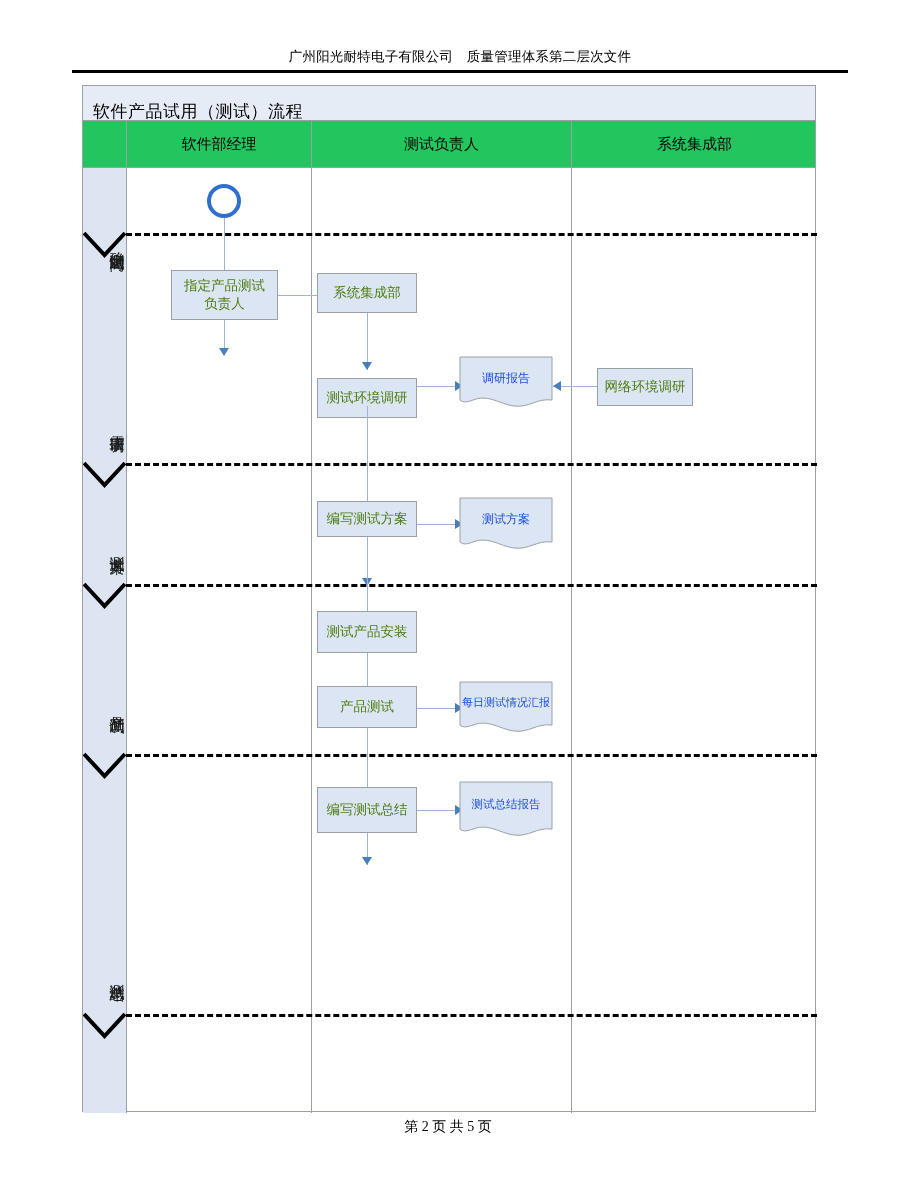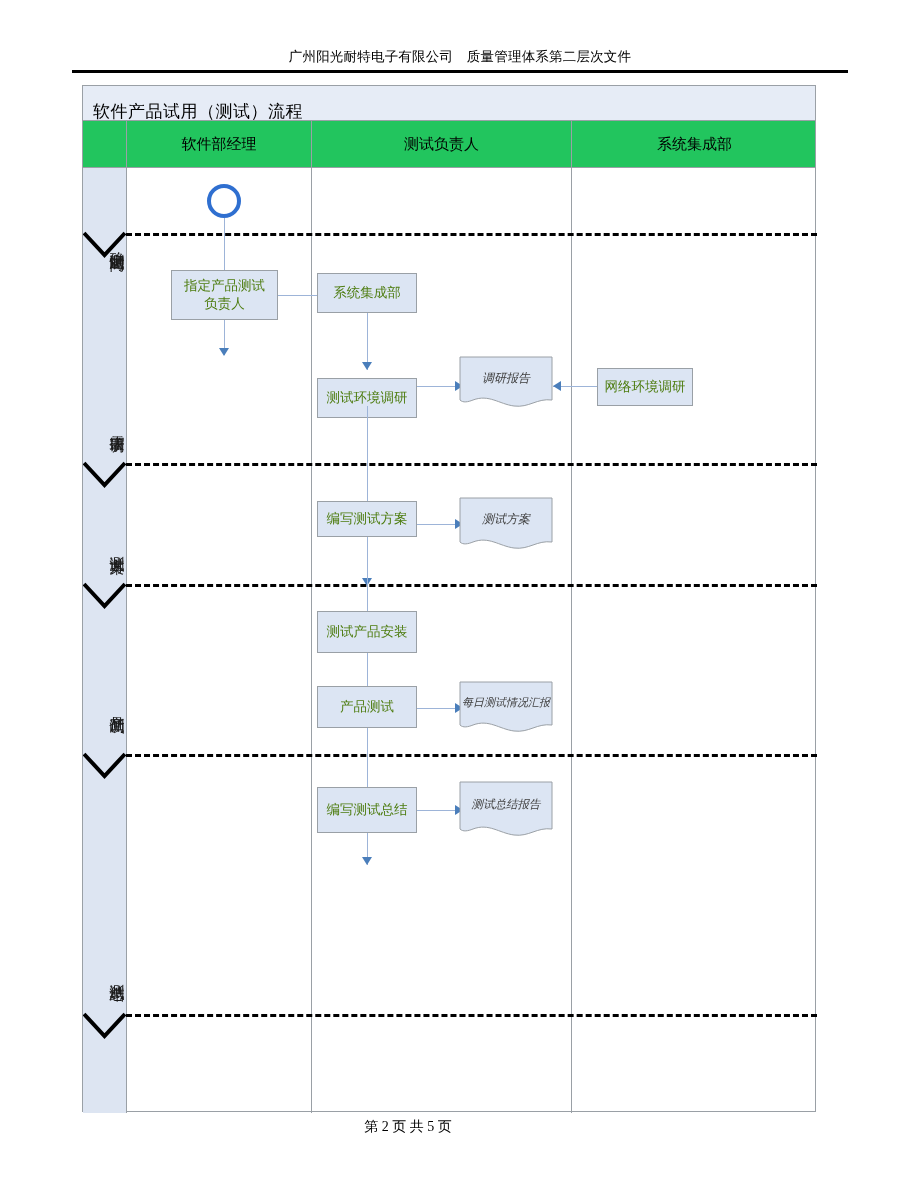--- a/index.html
+++ b/index.html
@@ -17,21 +17,21 @@
   }
   .header-rule{
     position:absolute;left:72px;top:70px;width:776px;height:0;
     border-top:2px solid #000;border-bottom:1px solid #000;height:3px;
     box-sizing:border-box;
   }
 
   
   .doc-footer{
     position:absolute;left:0;top:1118px;width:816px;
-    text-align:center;font-size:14px;
+    text-align:center;font-size:14px;padding-left:40px;
   }
 
   
   .frame{
     position:absolute;left:82px;top:85px;width:734px;height:1027px;
     border:1px solid #9aa0a6;box-sizing:border-box;background:#fff;
   }
   .title-row{
     position:absolute;left:0;top:0;width:100%;height:35px;
     background:#e6ecf6;border-bottom:1px solid #9aa0a6;box-sizing:border-box;
@@ -86,23 +86,22 @@
     box-sizing:border-box;display:flex;align-items:center;
     justify-content:center;text-align:center;font-size:13.5px;
     line-height:1.35;color:#4d7c0f;
   }
 
   
   .docshape{position:absolute;}
   .docshape svg{position:absolute;left:0;top:0;}
   .docshape .dtext{
     position:absolute;left:0;top:0;width:100%;
-    text-align:center;font-size:12px;color:#404040;
+    text-align:center;font-size:12px;color:#1d4ed8;
     pointer-events:none;
-    font-style:italic;
   }
 
   
   .start-circle{
     position:absolute;width:34px;height:34px;border-radius:50%;
     border:4px solid #2f6fd0;box-sizing:border-box;background:transparent;
   }
 
   
   .conn{position:absolute;background:#9db4d8;}

